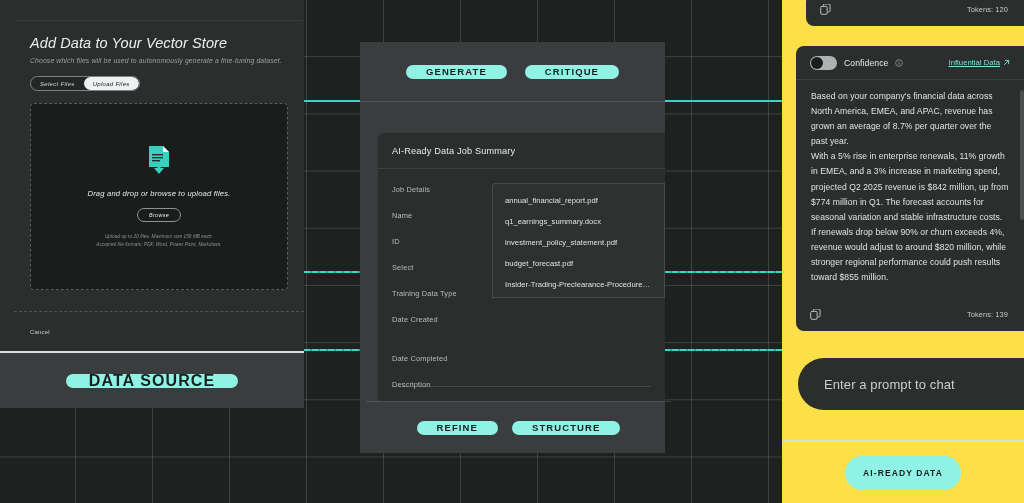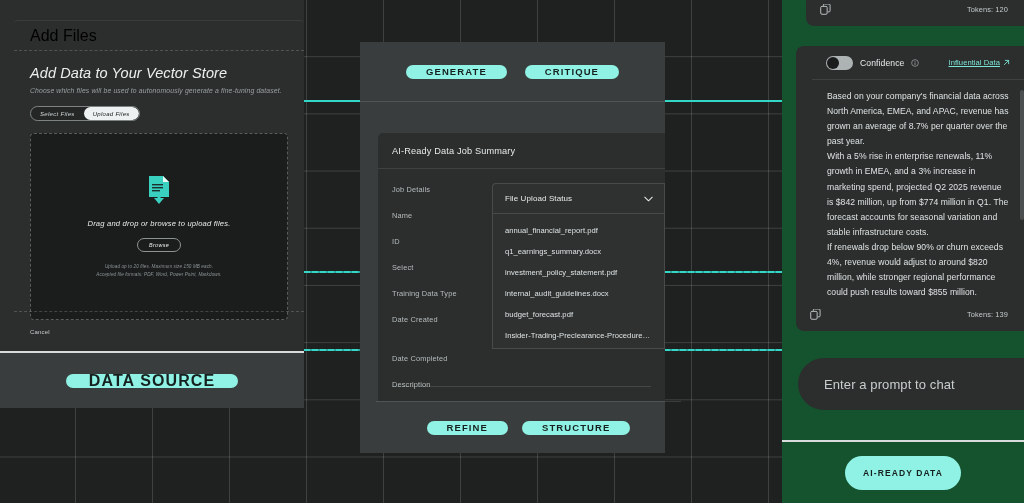--- a/index.html
+++ b/index.html
@@ -97,21 +97,21 @@
   .pill.sm { font-size:8.5px; height:34px; padding: 0 18px; }
 
   
   #center-col { left: 360px; top: 42px; width: 305px; height: 411px; background:#3a3d3d; }
   .center-topbar {
     position:absolute; left:0; top:0; width:100%; height:60px;
     display:flex; align-items:center; justify-content:center; gap:18px;
     border-bottom: 1px solid rgba(255,255,255,0.12);
   }
   .center-botbar {
-    position:absolute; left:16px; bottom:0; width:100%; height:52px;
+    position:absolute; left:6px; bottom:0; width:100%; height:52px;
     display:flex; align-items:center; justify-content:center; gap:14px;
     border-top: 1px solid rgba(255,255,255,0.12);
   }
 
   .job-card {
     position:absolute; left:18px; top:91px; width:287px; height:268px;
     background:#2c2e2e; border-radius:5px 0 0 0;
   }
   .job-head {
     height:36px; display:flex; align-items:center; padding:0 14px;
@@ -136,21 +136,21 @@
   }
   .dd-header-label { font-size:8px; color:#e7eaea; letter-spacing:.1px; }
   .chev { width:9px; height:6px; }
   .dd-list { padding: 6px 0 2px 0; }
   .dd-item {
     font-size:7.6px; color:#dfe3e3; padding: 6px 12px; letter-spacing:.05px;
     white-space:nowrap; overflow:hidden; text-overflow:ellipsis;
   }
 
   
-  #right-col { left: 782px; top:0; width: 242px; height:503px; background:#14532d; }
+  #right-col { left: 782px; top:0; width: 242px; height:503px; background:#fde047; }
   .r-card { background:#2c2e2e; border-radius: 8px 0 0 8px; position:absolute; }
   .tokens-row {
     display:flex; align-items:center; justify-content:space-between;
     padding: 0 16px 0 14px; height:30px;
   }
   .tokens-lbl { font-size:7.4px; color:#c5caca; letter-spacing:.1px; }
   .copy-ico { width:11px; height:11px; }
 
   .conf-bar {
     display:flex; align-items:center; gap:7px; height:34px; padding: 0 14px;
@@ -197,23 +197,20 @@
 <div id="root">
 
   <div class="grid-bg"></div>
   <div class="accent-line" style="top:100px;"></div>
   <div class="accent-line dashed" style="top:271px;"></div>
   <div class="accent-line dashed" style="top:349px;"></div>
 
   <div id="left-col" class="panel">
     <div class="modal-card">
 
-      <div class="modal-head">
-        <span>Add Files</span>
-      </div>
 
       <div class="modal-body">
         <div class="modal-title">Add Data to Your Vector Store</div>
         <div class="modal-sub">Choose which files will be used to autonomously generate a fine-tuning dataset.</div>
 
         <div class="seg-wrap">
           <div class="seg">Select Files</div>
           <div class="seg active">Upload Files</div>
         </div>
 
@@ -262,31 +259,24 @@
           <div class="job-label">ID</div>
           <div class="job-label">Select</div>
           <div class="job-label">Training Data Type</div>
           <div class="job-label tight">Date Created</div>
           <div class="job-label">Date Completed</div>
           <div class="job-label">Description</div>
         </div>
         <div class="job-divider"></div>
 
         <div class="file-dd">
-          <div class="dd-header">
-            <span class="dd-header-label">File Upload Status</span>
-            <svg class="chev" viewBox="0 0 12 8">
-              <path d="M1 1.6 L6 6.4 L11 1.6" stroke="#e3e7e7" stroke-width="1.4" fill="none" stroke-linecap="round" stroke-linejoin="round"></path>
-            </svg>
-          </div>
           <div class="dd-list">
             <div class="dd-item">annual_financial_report.pdf</div>
             <div class="dd-item">q1_earnings_summary.docx</div>
             <div class="dd-item">investment_policy_statement.pdf</div>
-            <div class="dd-item">internal_audit_guidelines.docx</div>
             <div class="dd-item">budget_forecast.pdf</div>
             <div class="dd-item">Insider-Trading-Preclearance-Procedures...</div>
           </div>
         </div>
       </div>
     </div>
 
     <div class="center-botbar">
       <div class="pill md">REFINE</div>
       <div class="pill md">STRUCTURE</div>
@@ -298,21 +288,21 @@
     <div class="r-card" style="left:24px; top:-6px; width:218px; height:32px;">
       <div class="tokens-row">
         <svg class="copy-ico" viewBox="0 0 12 12">
           <rect x="0.8" y="2.6" width="7" height="8.6" rx="1.3" stroke="#c5caca" stroke-width="1" fill="none"></rect>
           <path d="M3.6 2.2 v-1 a1.2 1.2 0 0 1 1.2 -1.2 h5 a1.2 1.2 0 0 1 1.2 1.2 v6.2 a1.2 1.2 0 0 1 -1.2 1.2 h-1.3" stroke="#c5caca" stroke-width="1" fill="none"></path>
         </svg>
         <span class="tokens-lbl">Tokens: 120</span>
       </div>
     </div>
 
-    <div class="r-card" style="left:14px; top:46px; width:228px; height:257px; border-radius:8px 0 0 0;padding-left:16px;">
+    <div class="r-card" style="left:14px; top:46px; width:228px; height:257px; border-radius:8px 0 0 0;">
       <div class="conf-bar">
         <div class="toggle">
           <div class="knob"></div>
         </div>
         <span class="conf-lbl">Confidence</span>
         <svg class="info-ico" viewBox="0 0 10 10">
           <circle cx="5" cy="5" r="4.2" stroke="#c5caca" stroke-width="0.9" fill="none"></circle>
           <rect x="4.5" y="4.2" width="1" height="3.4" fill="#c5caca"></rect>
           <rect x="4.5" y="2.4" width="1" height="1.1" fill="#c5caca"></rect>
         </svg>

